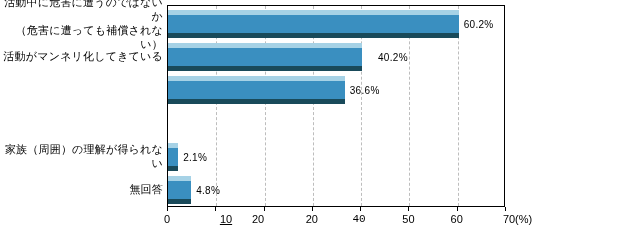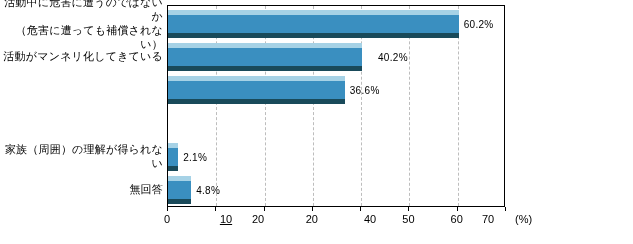--- a/index.html
+++ b/index.html
@@ -177,23 +177,23 @@
   <div id="x-axis">
       <div class="tick-mark" style="left: 0px;"></div>
       <div class="tick-label" style="left: 0px;">0</div>
       <div class="tick-mark" style="left: 48.2857px;"></div>
       <div class="tick-label" style="left: 59px; text-decoration: underline;">10</div>
       <div class="tick-mark" style="left: 96.5714px;"></div>
       <div class="tick-label" style="left: 91px;">20</div>
       <div class="tick-mark" style="left: 144.857px;"></div>
       <div class="tick-label" style="left: 144.857px;">20</div>
       <div class="tick-mark" style="left: 193.143px;"></div>
-      <div class="tick-label" style="left: 203px;">40</div>
+      <div class="tick-label" style="left: 192px; font-family: Liberation Mono, monospace;">40</div>
       <div class="tick-mark" style="left: 241.429px;"></div>
       <div class="tick-label" style="left: 241.429px;">50</div>
       <div class="tick-mark" style="left: 289.714px;"></div>
       <div class="tick-label" style="left: 289.714px;">60</div>
       <div class="tick-mark" style="left: 338px;"></div>
-      <div class="tick-label" style="left: 321px;">70</div>
+      <div class="tick-label" style="left: 342px;">70</div>
       <div id="x-unit" style="left: 348px;">(%)</div>
     </div>
 
 </div>
 
 </body></html>

